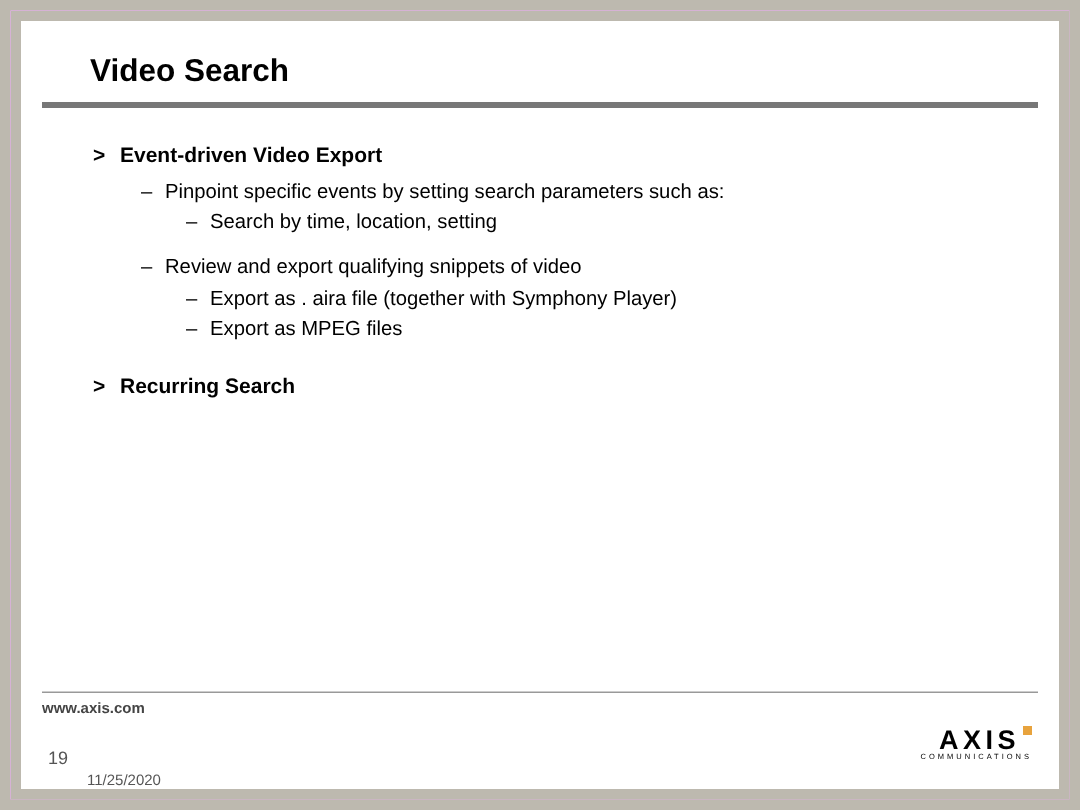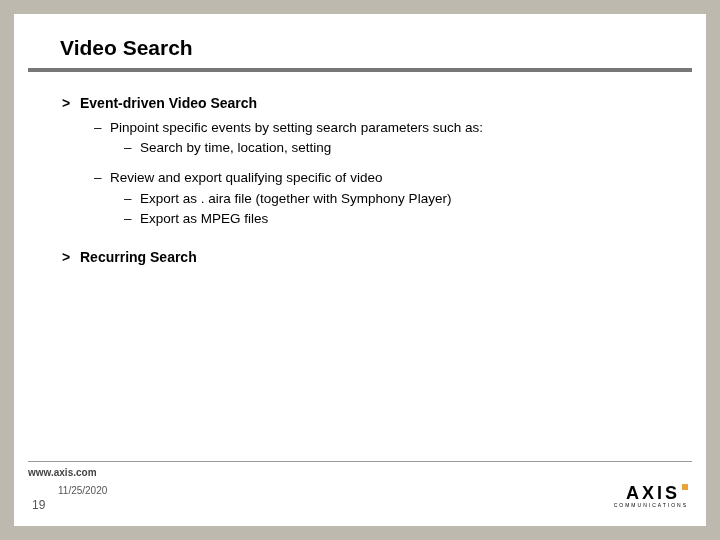--- a/index.html
+++ b/index.html
@@ -82,21 +82,21 @@
   .pagen {
     position: absolute;
     left: 18px;
     bottom: 14px;
     font-size: 12px;
     color: #555;
   }
   .datef {
     position: absolute;
     left: 44px;
-    bottom: 30px;
+    bottom: 0;
     font-size: 10px;
     color: #555;
   }
   .logo {
     position: absolute;
     right: 18px;
     bottom: 18px;
     text-align: right;
   }
   .logo-top {
@@ -125,37 +125,37 @@
 <div class="slide">
   <div class="inner">
 
     <div class="title">Video Search</div>
     <div class="title-underline"></div>
 
     <div class="content">
 
       <div class="l1">
         <span class="bul">&gt;</span>
-        <span>Event-driven Video Search</span>
+        <span>Event-driven Video Export</span>
       </div>
 
       <div class="l2">
         <span class="bul">–</span>
         <span>Pinpoint specific events by setting search parameters such as:</span>
       </div>
       <div class="l3">
         <span class="bul">–</span>
         <span>Search by time, location, setting</span>
       </div>
 
       <div class="gap"></div>
 
       <div class="l2">
         <span class="bul">–</span>
-        <span>Review and export qualifying specific of video</span>
+        <span>Review and export qualifying snippets of video</span>
       </div>
       <div class="l3">
         <span class="bul">–</span>
         <span>Export as . aira file (together with Symphony Player)</span>
       </div>
       <div class="l3">
         <span class="bul">–</span>
         <span>Export as MPEG files</span>
       </div>
 

